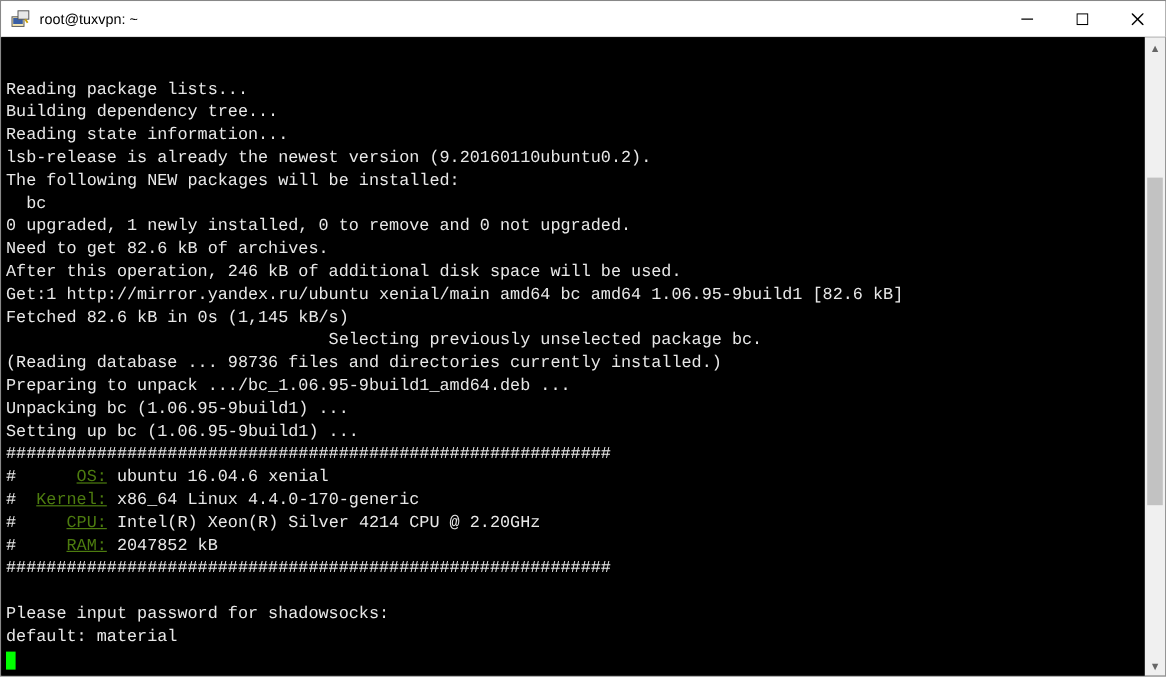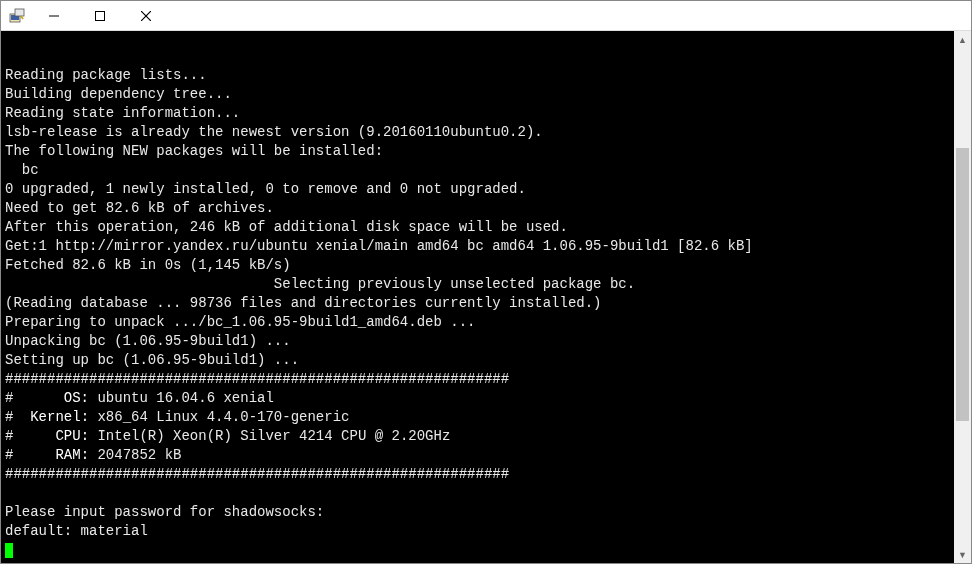--- a/index.html
+++ b/index.html
@@ -86,21 +86,21 @@
   }
   .sb-track { flex: 1; position: relative; }
   .sb-thumb {
     position: absolute;
     left: 2px; right: 2px;
     top: 20%;
     height: 55%;
     background: #c2c2c2;
     border-radius: 0;
   }
-  .red { color: #ffffff; }
+  .red { color: #4d7c0f; text-decoration: underline; }
   .cursor {
     display: inline-block;
     width: 8px;
     height: 15px;
     background: #00ff00;
     vertical-align: text-bottom;
   }
 </style>
 </head>
 <body>
@@ -108,20 +108,21 @@
 <div class="window">
   <div class="titlebar">
     <span class="titlebar-icon">
       <svg width="16" height="16" viewBox="0 0 16 16">
         <rect x="1" y="6" width="10" height="8" fill="#f5e6b3" stroke="#555" stroke-width="0.8"></rect>
         <rect x="2" y="7" width="8" height="5" fill="#3a5fa5"></rect>
         <rect x="6" y="1" width="9" height="7" fill="#e8e8e8" stroke="#555" stroke-width="0.8"></rect>
         <line x1="12" y1="8" x2="14" y2="11" stroke="#c9a000" stroke-width="1.5"></line>
       </svg>
     </span>
+    <div class="titlebar-title">root@tuxvpn: ~</div>
     <div class="titlebar-buttons">
       <div class="titlebar-btn">
         <svg width="10" height="10" viewBox="0 0 10 10">
             <line x1="0" y1="5" x2="10" y2="5" stroke="#000" stroke-width="1"></line>
           </svg>
       </div>
       <div class="titlebar-btn">
         <svg width="10" height="10" viewBox="0 0 10 10">
             <rect x="0.5" y="0.5" width="9" height="9" fill="none" stroke="#000" stroke-width="1"></rect>
           </svg>

